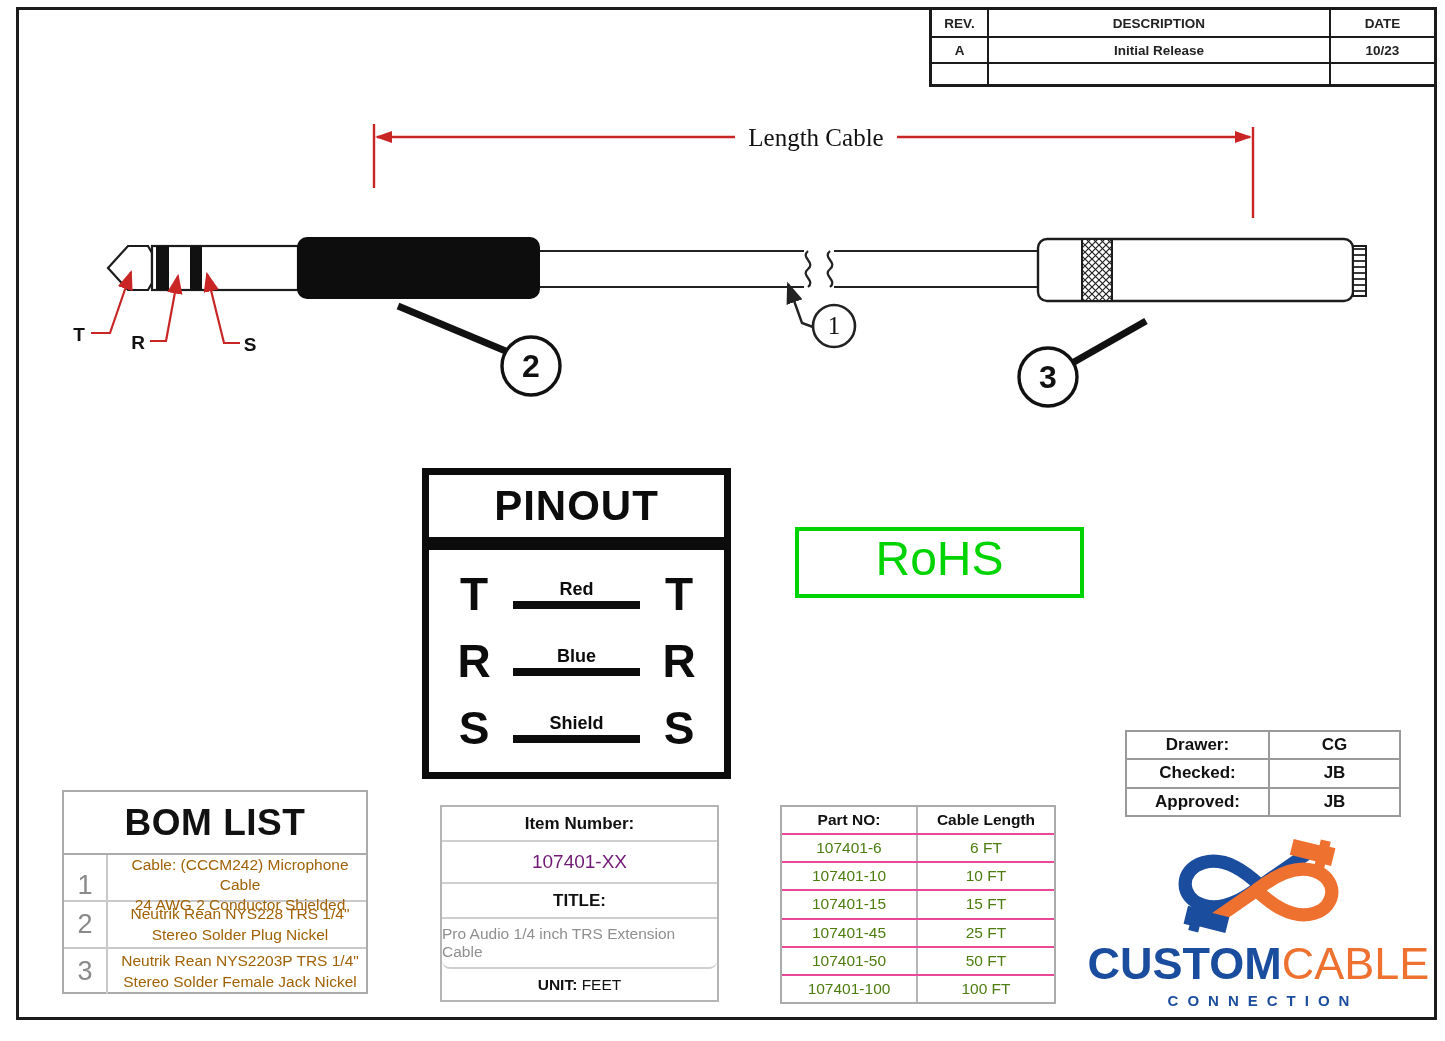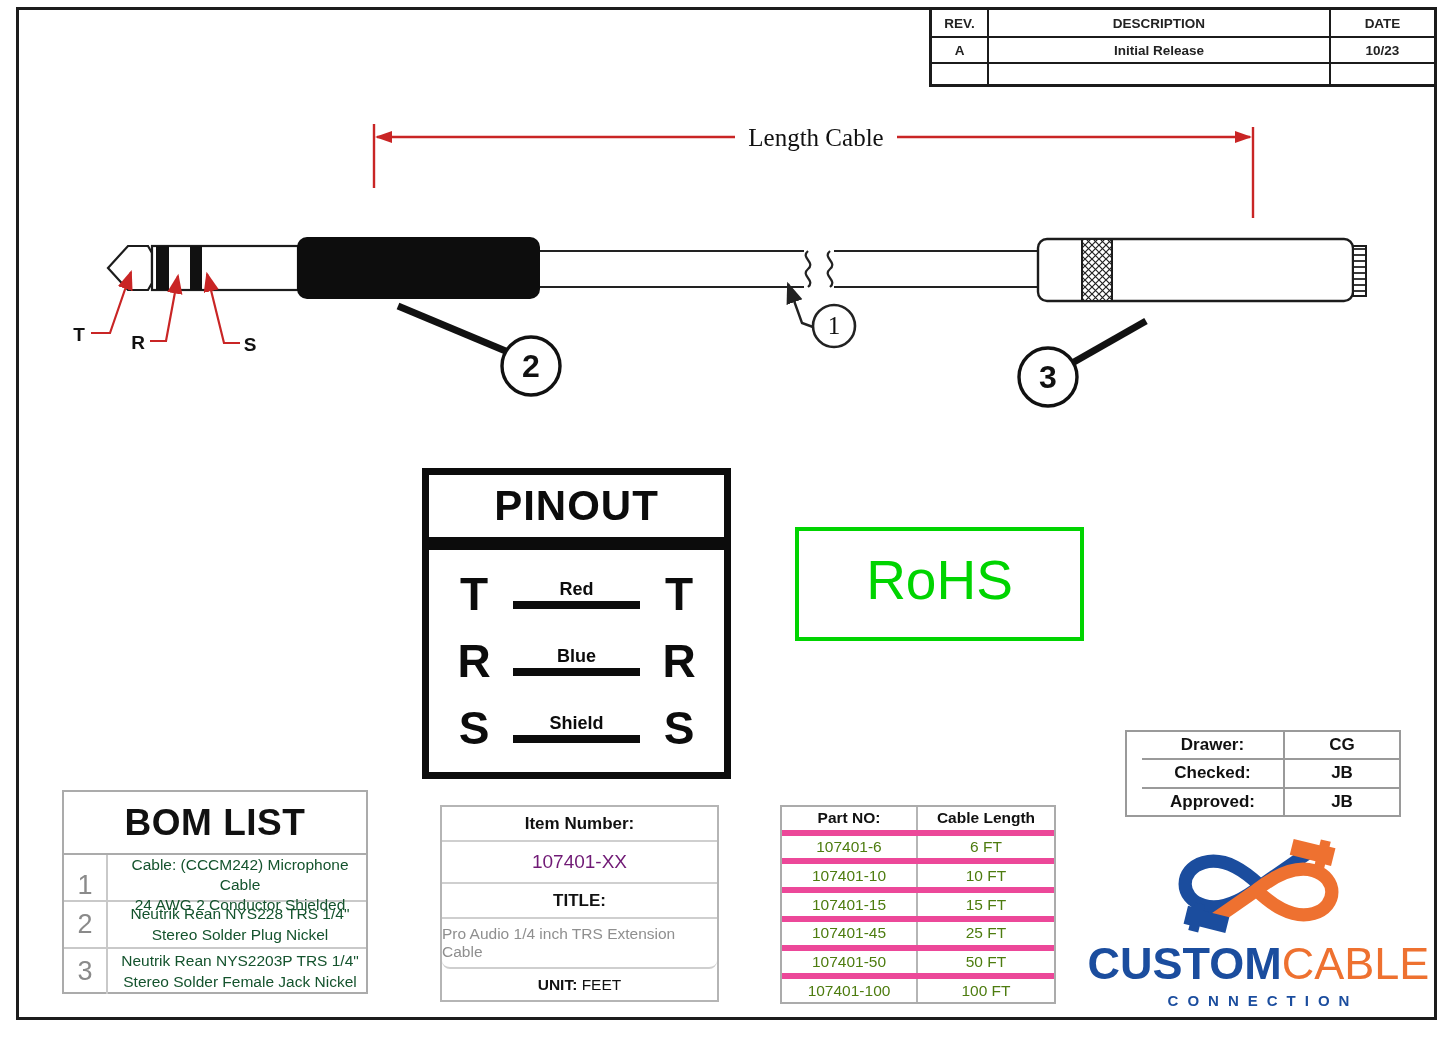--- a/index.html
+++ b/index.html
@@ -25,58 +25,58 @@
     justify-content:center;font-size:42px;font-weight:800;letter-spacing:1px;color:#0c0c0c;}
   .pinout-body{display:flex;flex-direction:column;justify-content:space-evenly;
     height:calc(100% - 75px);padding:0 20px;}
   .pinout-row{display:grid;grid-template-columns:50px 1fr 50px;align-items:center;column-gap:14px;}
   .pinout-letter{font-size:46px;font-weight:800;text-align:center;line-height:1;color:#0c0c0c;}
   .pinout-mid{display:flex;flex-direction:column;align-items:center;}
   .pinout-wire{font-size:18px;font-weight:700;margin-bottom:1px;color:#0c0c0c;}
   .pinout-bar{height:8px;background:#0c0c0c;width:100%;}
 
   
-  .rohs{position:absolute;left:795px;top:527px;width:289px;height:114px;border:4px solid #00d400;
+  .rohs{position:absolute;left:795px;top:527px;width:289px;height:71px;border:4px solid #00d400;
     box-sizing:border-box;display:flex;align-items:center;justify-content:center;
-    font-size:55px;color:#00d400;line-height:1;padding-bottom:8px;}
+    font-size:48px;color:#00d400;line-height:1;padding-bottom:8px;}
 
   
   .bom{position:absolute;left:62px;top:790px;width:306px;height:204px;border:2px solid #ababab;
     box-sizing:border-box;background:#fff;}
   .bom-header{height:61px;display:flex;align-items:center;justify-content:center;font-size:37px;
     font-weight:800;border-bottom:2px solid #ababab;letter-spacing:.5px;color:#111;}
   .bom-row{display:grid;grid-template-columns:44px 1fr;height:45px;border-bottom:2px solid #c9c9c9;}
   .bom-row:last-child{border-bottom:none;}
   .bom-num{display:flex;align-items:center;justify-content:center;font-size:27px;color:#8a8a8a;
     border-right:2px solid #c9c9c9;}
   .bom-desc{display:flex;flex-direction:column;align-items:center;justify-content:center;
-    font-size:15.5px;color:#14532d;line-height:1.3;text-align:center;padding-left:6px;}
+    font-size:15.5px;color:#a16207;line-height:1.3;text-align:center;padding-left:6px;}
 
   
   .item-box{position:absolute;left:440px;top:805px;width:279px;height:197px;border:2px solid #b5b5b5;
     box-sizing:border-box;display:flex;flex-direction:column;background:#fff;}
   .ib-sec{border-bottom:2px solid #cfcfcf;display:flex;align-items:center;justify-content:center;}
   .ib-sec:last-child{border-bottom:none;}
   .ib-label{font-size:17px;font-weight:700;color:#111;}
   .ib-value{font-size:19px;color:#701a75;}
   .ib-title{font-size:15.5px;color:#8f8f8f;border-radius:8px;}
   .ib-unit{font-size:15.5px;color:#111;}
 
   
   .part-table{position:absolute;left:780px;top:805px;width:276px;height:199px;border:2px solid #ababab;
     box-sizing:border-box;background:#fff;display:flex;flex-direction:column;}
-  .pt-row{display:grid;grid-template-columns:136px 1fr;flex:1;border-bottom:6px solid #ec4899;}
+  .pt-row{display:grid;grid-template-columns:136px 1fr;flex:1;border-bottom:2px solid #ec4899;}
   .pt-row:last-child{border-bottom:none;}
   .pt-row>div{display:flex;align-items:center;justify-content:center;font-size:15.5px;color:#4d7c0f;}
   .pt-row>div:first-child{border-right:2px solid #b5b5b5;}
   .pt-head>div{font-weight:700;color:#111;font-size:15.5px;}
 
   
   .approval{position:absolute;left:1125px;top:730px;width:276px;height:87px;border:2px solid #9a9a9a;
-    box-sizing:border-box;display:flex;flex-direction:column;background:#fff;padding-left:15px;}
+    box-sizing:border-box;display:flex;flex-direction:column;background:#fff;}
   .ap-row{flex:1;display:grid;grid-template-columns:143px 1fr;border-bottom:2px solid #9a9a9a;}
   .ap-row:last-child{border-bottom:none;}
   .ap-row>div{display:flex;align-items:center;justify-content:center;font-size:17px;font-weight:700;color:#111;}
   .ap-row>div:first-child{border-right:2px solid #9a9a9a;}
 
   
   .logo{position:absolute;left:1085px;top:833px;width:347px;text-align:center;}
   .logo-line1{font-size:45px;line-height:1;margin-top:0;white-space:nowrap;}
   .logo-custom{color:#1b4d9e;font-weight:800;}
   .logo-cable{color:#ee7130;font-weight:400;}

